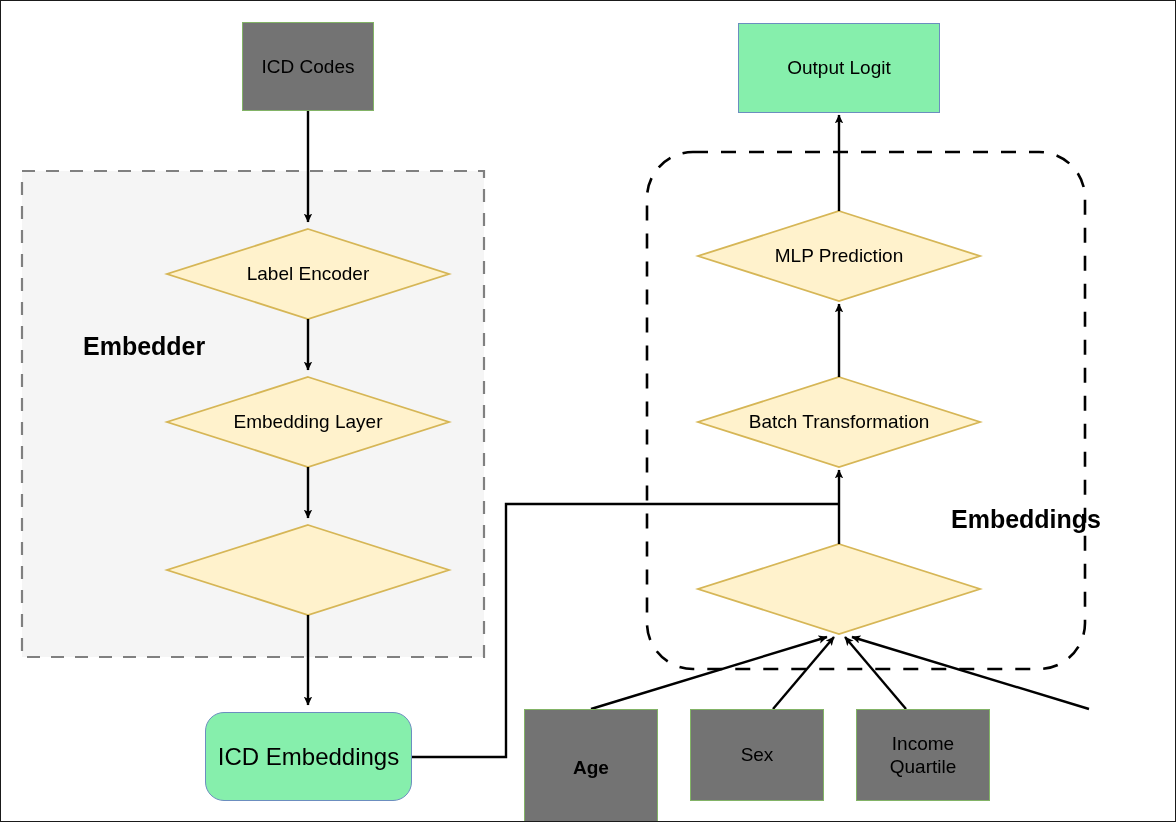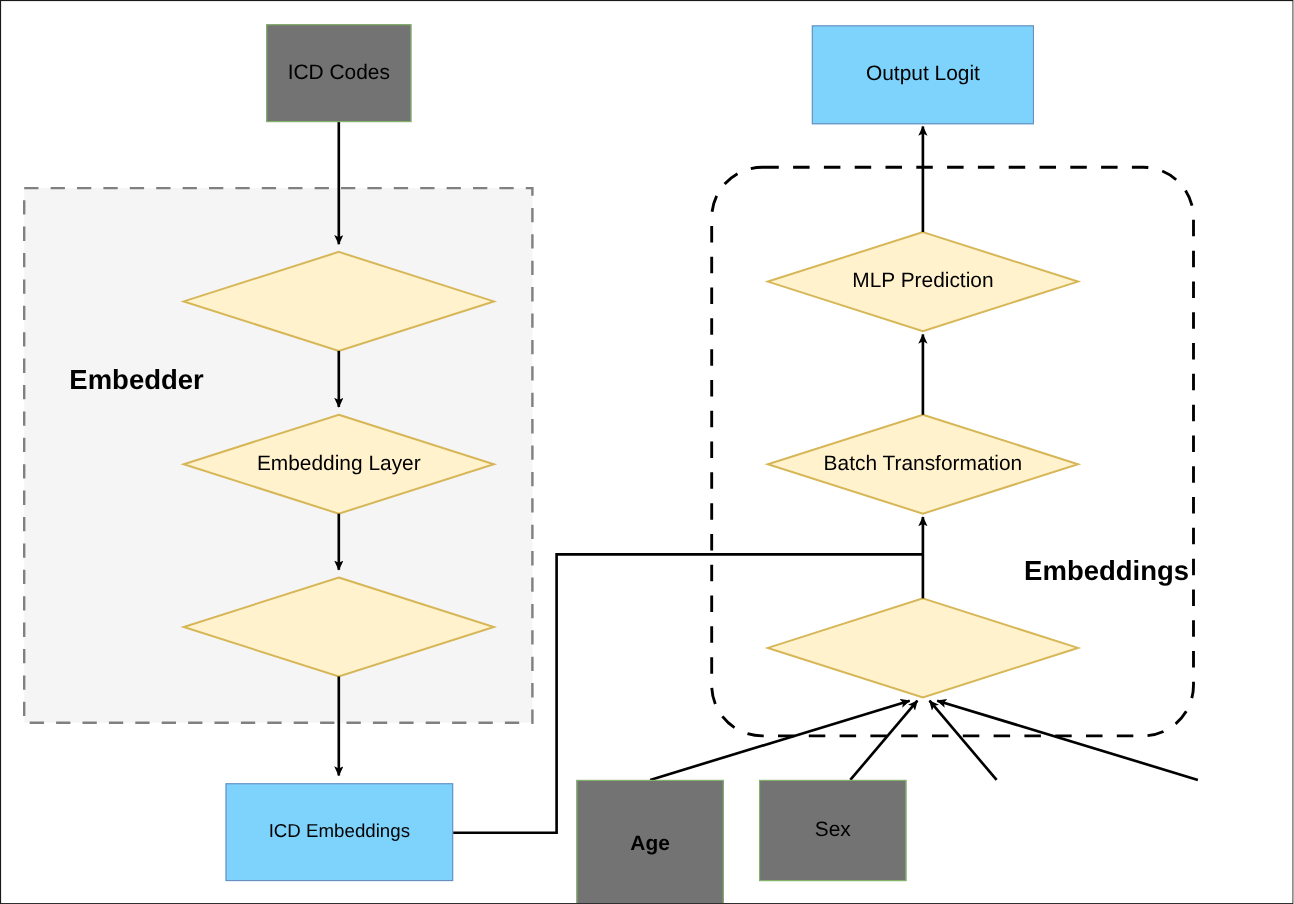--- a/index.html
+++ b/index.html
@@ -41,41 +41,42 @@
   }
   .rect-node {
     border-width: 1.6px;
     border-style: solid;
   }
   .green-node {
     background: #737373;
     border-color: #82b366;
   }
   .blue-node {
-    background: #7dd3fc;
+    background: #86efac;
     border-color: #6c8ebf;
     text-align: right;
   }
   .diamond-label {
     position: absolute;
     display: flex;
     align-items: center;
     justify-content: center;
     text-align: center;
     color: #000000;
     z-index: 4;
     pointer-events: none;
     white-space: nowrap;
   }
   .group-label {
     position: absolute;
     font-weight: bold;
     color: #000000;
     z-index: 4;
     white-space: nowrap;
+    margin-left: 20px;
   }
 </style>
 </head>
 <body>
 
 <div id="canvas">
 
   <svg id="svg-layer" viewBox="0 0 1176 822">
     <defs>
       <marker id="arrowhead" markerWidth="11" markerHeight="11" refX="8.4" refY="4.2" orient="auto" markerUnits="userSpaceOnUse">
@@ -113,34 +114,41 @@
   </svg>
 
   <div class="node rect-node green-node" style="left:241px; top:21px; width:132px; height:89px; font-size:19px;">
     <span>ICD Codes</span>
   </div>
 
   <div class="node rect-node blue-node" style="left:737px; top:22px; width:202px; height:90px; font-size:19px;">
     <span>Output Logit</span>
   </div>
 
-  <div class="node rect-node blue-node" style="left:204px; top:711px; width:207px; height:89px; font-size:17px;">
+  <div class="node rect-node blue-node" style="left:204px; top:711px; width:207px; height:89px; font-size:24px;border-radius:19px;">
     <span>ICD Embeddings</span>
   </div>
 
   <div class="node rect-node green-node" style="left:523px; top:708px; width:134px; height:117px; font-size:19px;font-weight:bold;">
     <span>Age</span>
   </div>
 
   <div class="node rect-node green-node" style="left:689px; top:708px; width:134px; height:92px; font-size:19px;">
     <span>Sex</span>
   </div>
 
+  <div class="node rect-node green-node" style="left:855px; top:708px; width:134px; height:92px; font-size:19px;">
+    <span class="multiline" style="white-space:pre-line;">Income
+Quartile</span>
+  </div>
 
 
+  <div class="diamond-label" style="left:166px; top:253px; width:282px; height:40px; font-size:19px;">
+    <span>Label Encoder</span>
+  </div>
 
   <div class="diamond-label" style="left:166px; top:401px; width:282px; height:40px; font-size:19px;">
     <span>Embedding Layer</span>
   </div>
 
 
   <div class="diamond-label" style="left:697px; top:235px; width:282px; height:40px; font-size:19px;">
     <span>MLP Prediction</span>
   </div>
 

